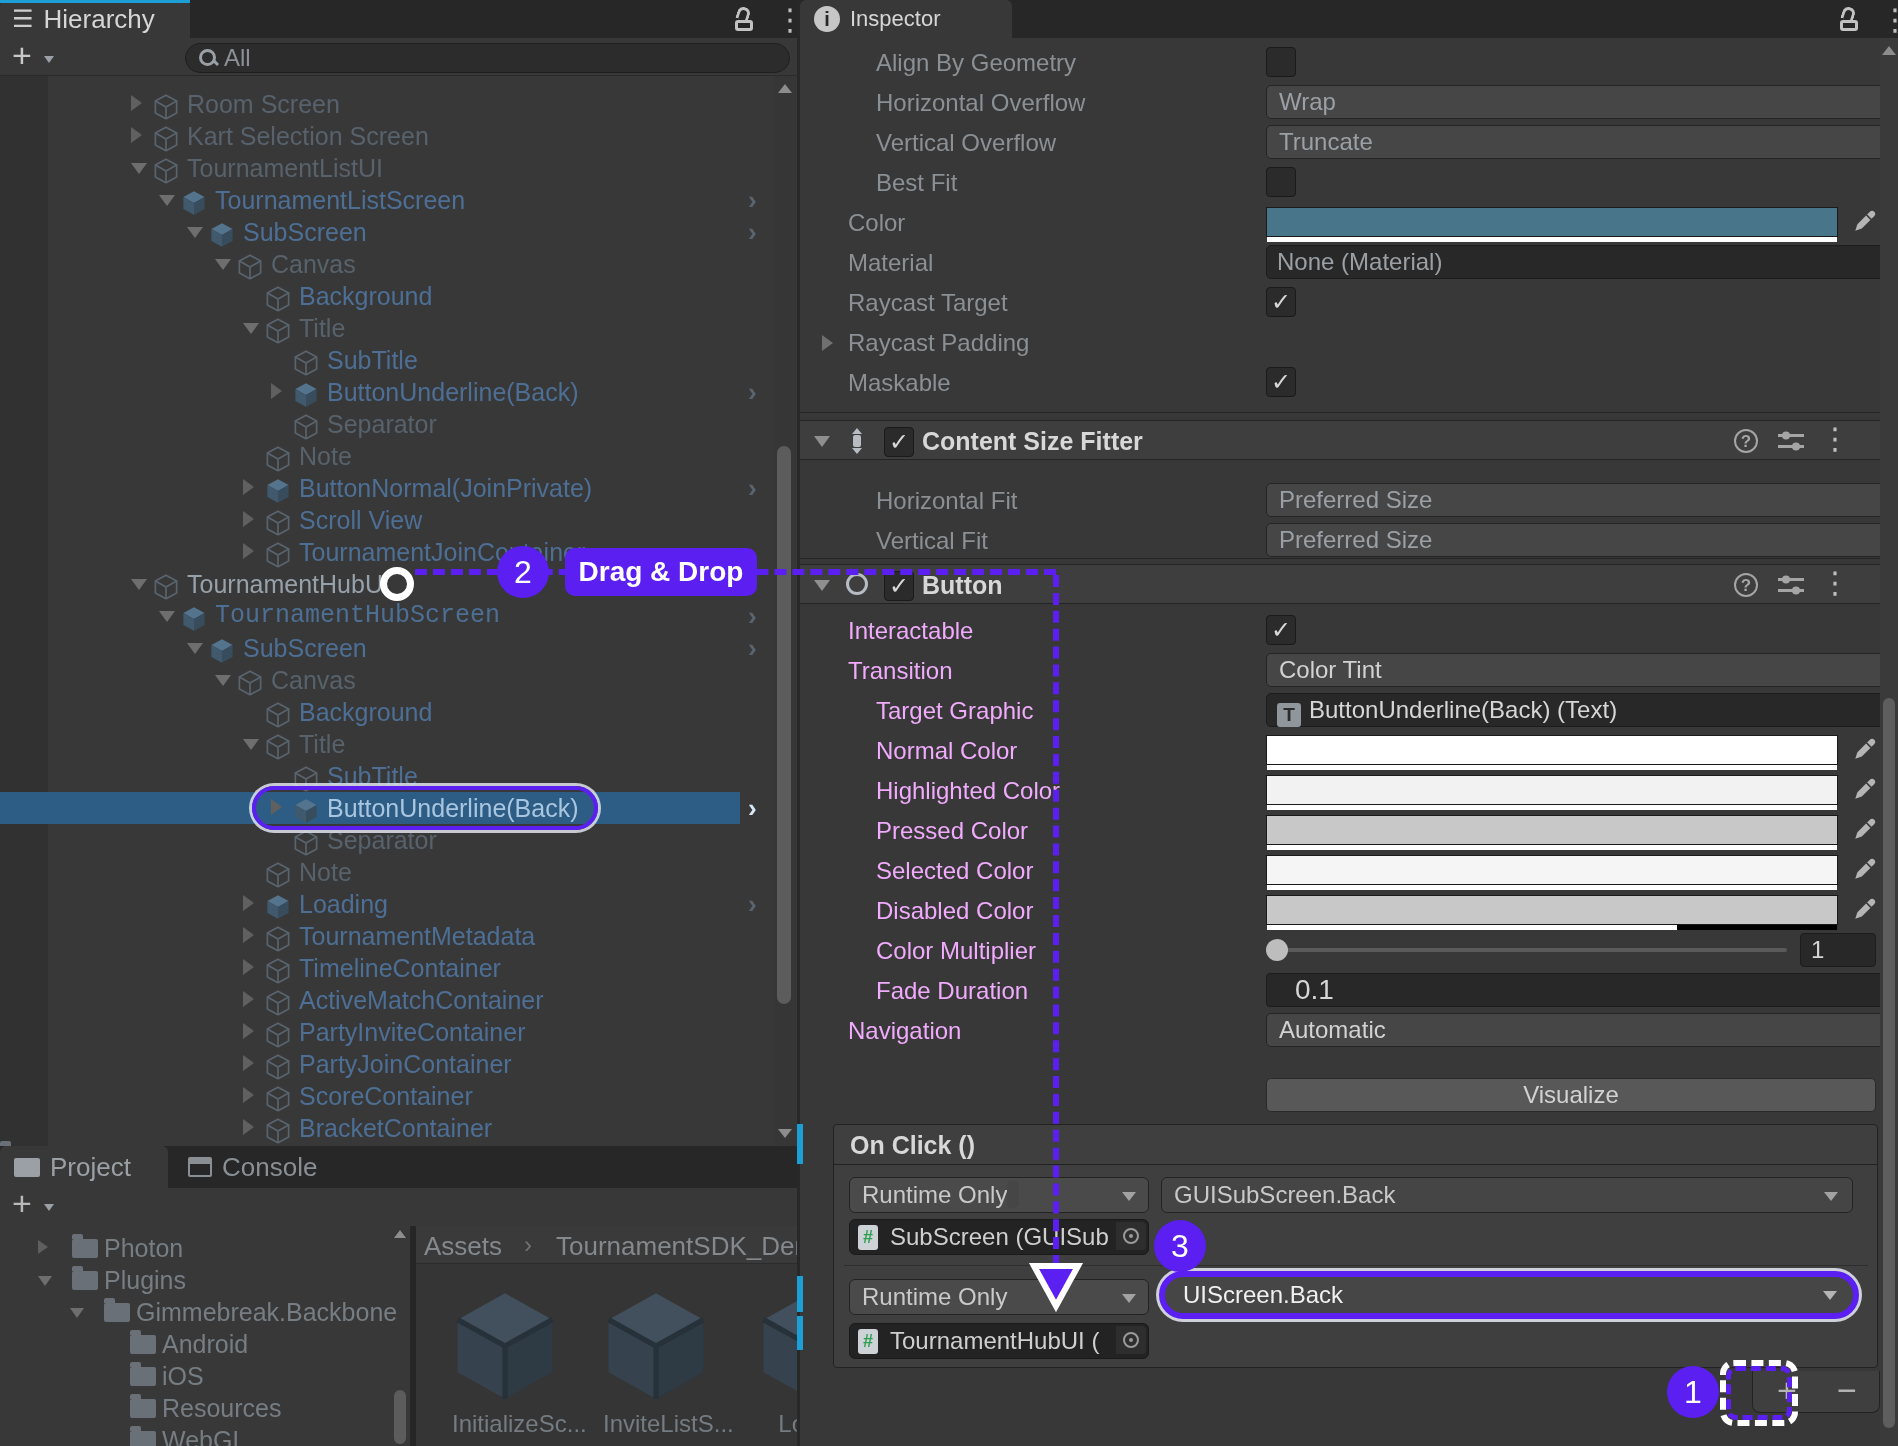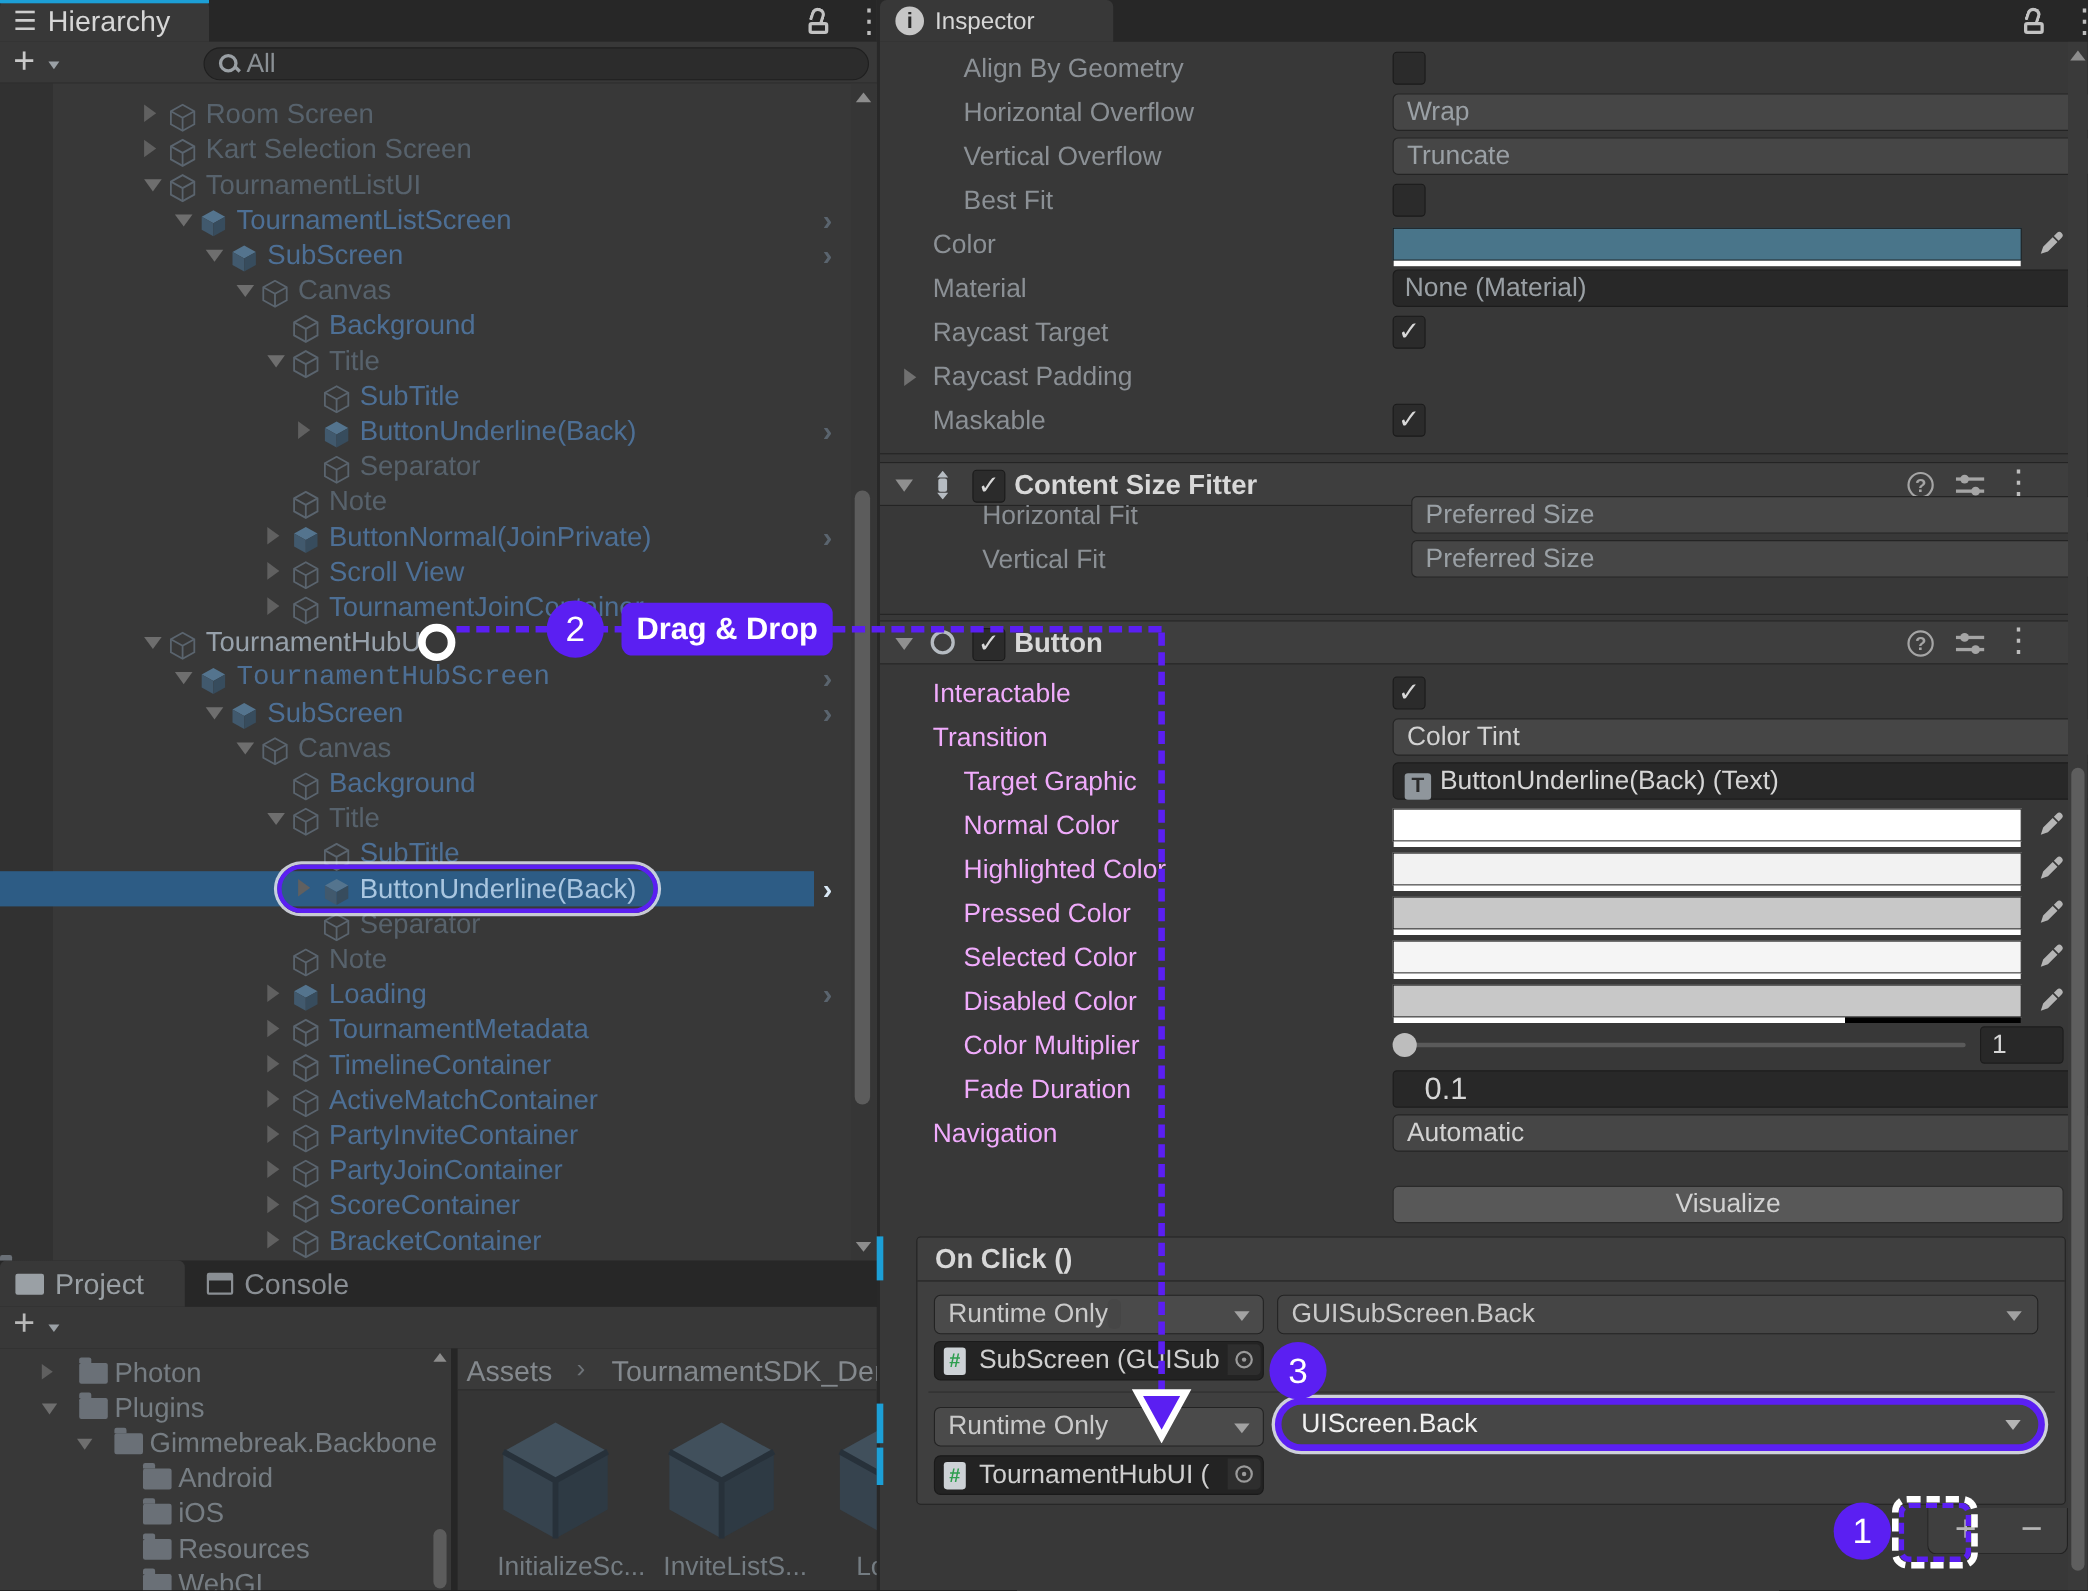--- a/index.html
+++ b/index.html
@@ -609,21 +609,21 @@
       <span class="title">Content Size Fitter</span>
       <span class="hicon">?</span>
       <svg class="hpreset" width="26" height="22" viewBox="0 0 26 22">
           <rect y="3" width="26" height="3" fill="#a5a5a5"></rect>
           <rect y="14" width="26" height="3" fill="#a5a5a5"></rect>
           <circle cx="8" cy="4.5" r="4" fill="#a5a5a5"></circle>
           <circle cx="18" cy="15.5" r="4" fill="#a5a5a5"></circle>
         </svg>
       <span class="kebab hkebab">⋮</span>
     </div>
-    <div class="abs" id="insp-csf-rows" style="left:0;top:448px;width:1080px;padding-left:17px;">
+    <div class="abs" id="insp-csf-rows" style="left:0;top:480px;width:1080px;">
         <div class="irow ind">
           <span class="ilabel">Horizontal Fit</span>
           <div class="ifield dd"><span>Preferred Size</span><span class="dar"></span></div>
         </div>
         <div class="irow ind">
           <span class="ilabel">Vertical Fit</span>
           <div class="ifield dd"><span>Preferred Size</span><span class="dar"></span></div>
         </div>
       </div>
     <div class="abs" style="left:0;top:558px;width:1080px;height:1px;background:#242424;"></div>

